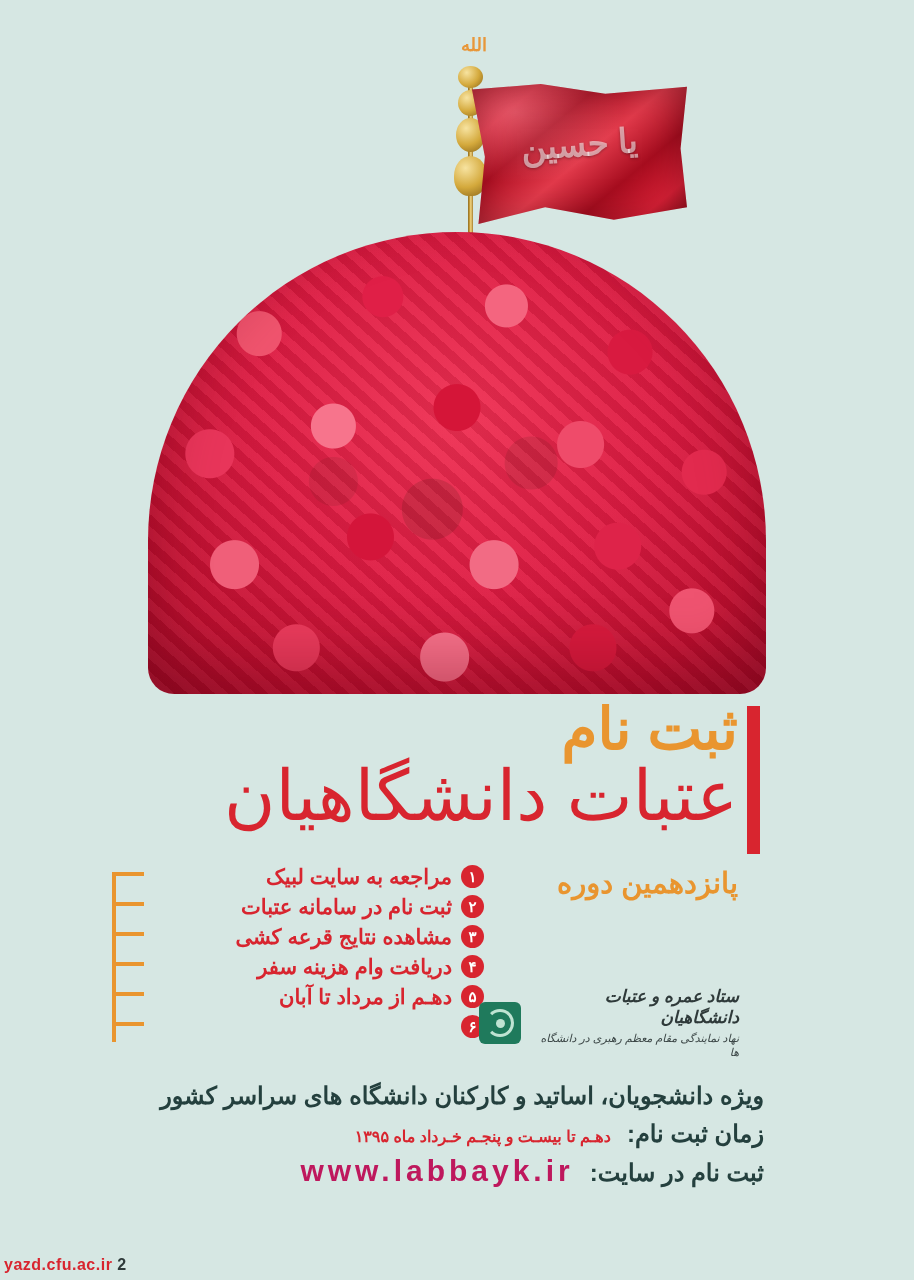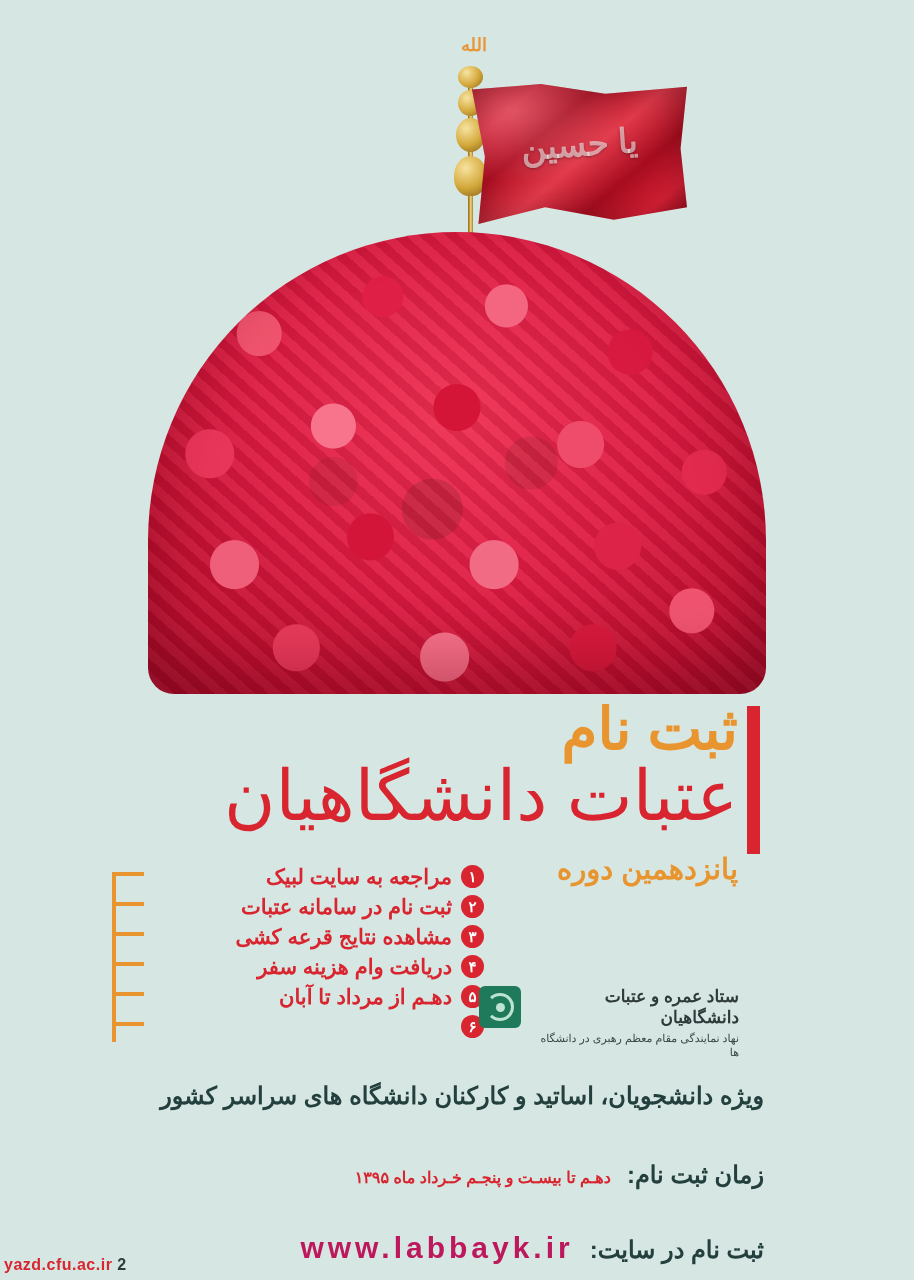--- a/index.html
+++ b/index.html
@@ -160,21 +160,21 @@
   }
   .title-2 {
     color: #d8252f;
     font-size: 70px;
     font-weight: normal;
     line-height: 1.05;
     margin: 0;
     padding-right: 6px;
   }
   .subtitle {
-    margin-top: 18px;
+    margin-top: 32px;
     color: #e9952f;
     font-size: 29px;
     font-weight: bold;
     padding-right: 6px;
   }
 
   
   .steps {
     position: absolute;
     top: 862px;
@@ -231,23 +231,25 @@
     background: #e9952f;
   }
 
   
   .org {
     position: absolute;
     top: 986px;
     right: 175px;
     width: 260px;
     display: flex;
+    align-items: center;
     justify-content: flex-start;
     gap: 10px;
     flex-direction: row-reverse;
+    font-style: italic;
   }
   .org-text {
     text-align: right;
   }
   .org-line1 {
     color: #2f3a3a;
     font-size: 17px;
     font-weight: bold;
     line-height: 1.25;
   }
@@ -304,21 +306,20 @@
     align-items: baseline;
     justify-content: flex-start;
     gap: 16px;
     margin-top: 6px;
   }
   .f-label {
     color: #24403e;
     font-size: 24px;
     font-weight: bold;
     white-space: nowrap;
-    margin-top: 41px;
   }
   .f-value {
     color: #d8252f;
     font-size: 16px;
     font-weight: bold;
     white-space: nowrap;
   }
   .f-url {
     color: #be185d;
     font-size: 30px;

